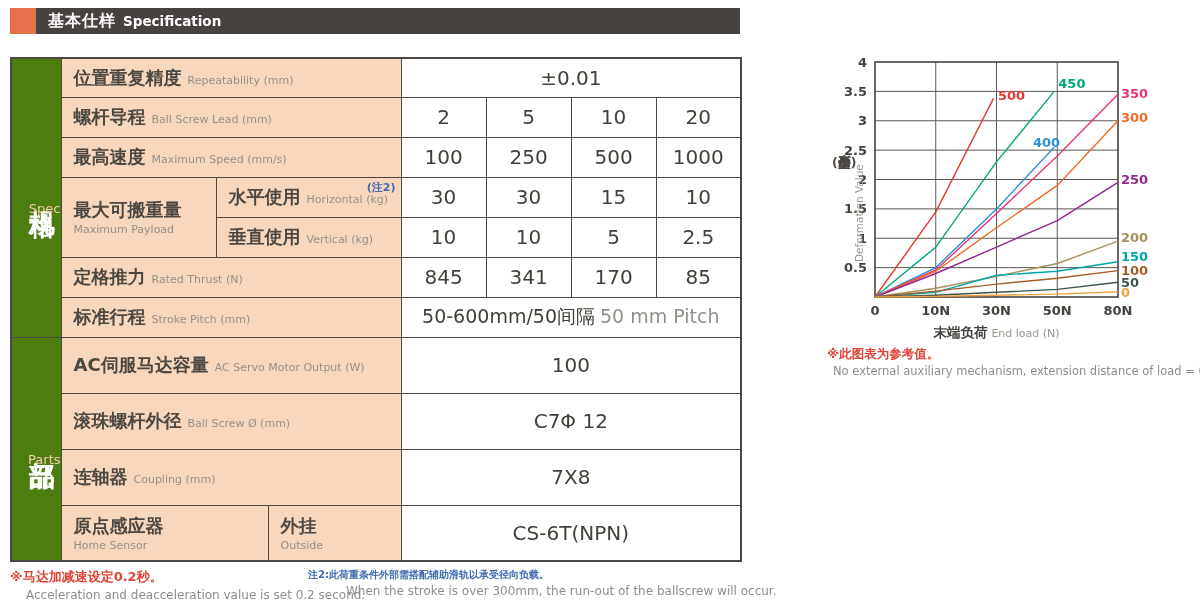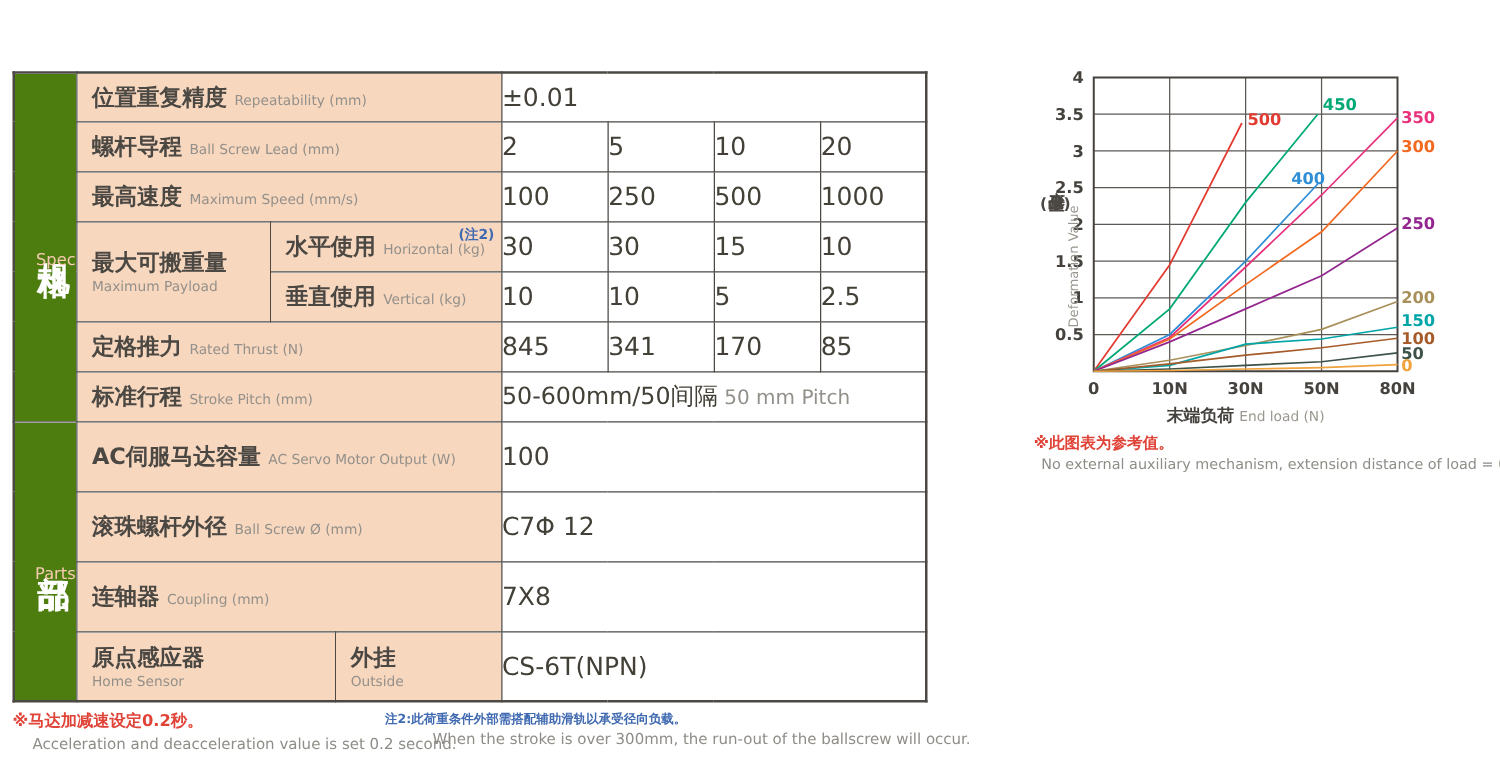--- a/index.html
+++ b/index.html
@@ -18,22 +18,22 @@
   table.spec td { border:1.5px solid #4c4944; overflow:hidden; }
   table.spec { border:2px solid #4c4944; }
   td.side { background:#4d7c0f; text-align:right; vertical-align:middle; }
   td.side .side-zh { writing-mode:vertical-rl; text-orientation:upright; font-size:26px; font-weight:bold; color:#ffffff; letter-spacing:3px; margin:0 auto; }
   td.side .side-en { display:block; font-size:13px; color:#f6cbb2; margin-top:2px; }
   td.label { background:#f8d7bf; padding-left:12px; vertical-align:middle; position:relative; }
   td.label .zh { font-size:18px; font-weight:bold; color:#4b4843; }
   td.label .en { font-size:11px; color:#93908a; margin-left:6px; }
   td.label .en.block { display:block; margin-left:0; margin-top:1px; }
   td.label .sup-note { position:absolute; top:2px; right:5px; font-size:11px; color:#3f69b0; font-weight:bold; }
-  td.val { background:#ffffff; vertical-align:middle; font-size:20px; color:#434038; }
-  td.val .v-en { font-size:16px; color:#93908a; margin-left:5px; }
+  td.val { background:#ffffff; text-align:center; vertical-align:middle; font-size:20px; color:#434038; }
+  td.val .v-en { font-size:19px; color:#93908a; margin-left:5px; }
   tr.r39 td { height:39px; } tr.r40 td { height:40px; } tr.r56 td { height:56px; }
 
   
   .note { position:absolute; top:568px; white-space:nowrap; }
   .note .zh-red { font-size:13px; font-weight:bold; color:#e04438; }
   .note .zh-blue { font-size:10px; font-weight:bold; color:#3f69b0; }
   .note .en { font-size:12px; color:#8f8d87; margin-top:2px; }
   .note1 { left:10px; } .note1 .en { margin-left:16px; }
   .note2 { left:308px; } .note2 .en { margin-left:38px; }
 
@@ -45,20 +45,27 @@
   .y-label-en { position:absolute; left:853px; top:102px; height:160px; writing-mode:vertical-rl; transform:rotate(180deg); font-size:10.5px; color:#9a978f; }
   .chart-note { position:absolute; left:827px; top:346px; white-space:nowrap; }
   .chart-note .zh { font-size:12.5px; font-weight:bold; color:#e04438; }
   .chart-note .en { font-size:11.5px; color:#8f8d87; margin-top:1px; margin-left:6px; }
 </style>
 </head>
 <body>
 
 <div class="page">
 
+  <div class="sec-header" style="left:10px; width:730px;">
+    <div class="accent"></div>
+    <div class="bar">
+      <span class="zh">基本仕样</span>
+      <span class="en">Specification</span>
+    </div>
+  </div>
 
   <table class="spec">
     <colgroup>
         <col style="width:50px">
         <col style="width:155px">
         <col style="width:52px">
         <col style="width:133px">
         <col style="width:85px">
         <col style="width:85px">
         <col style="width:85px">

